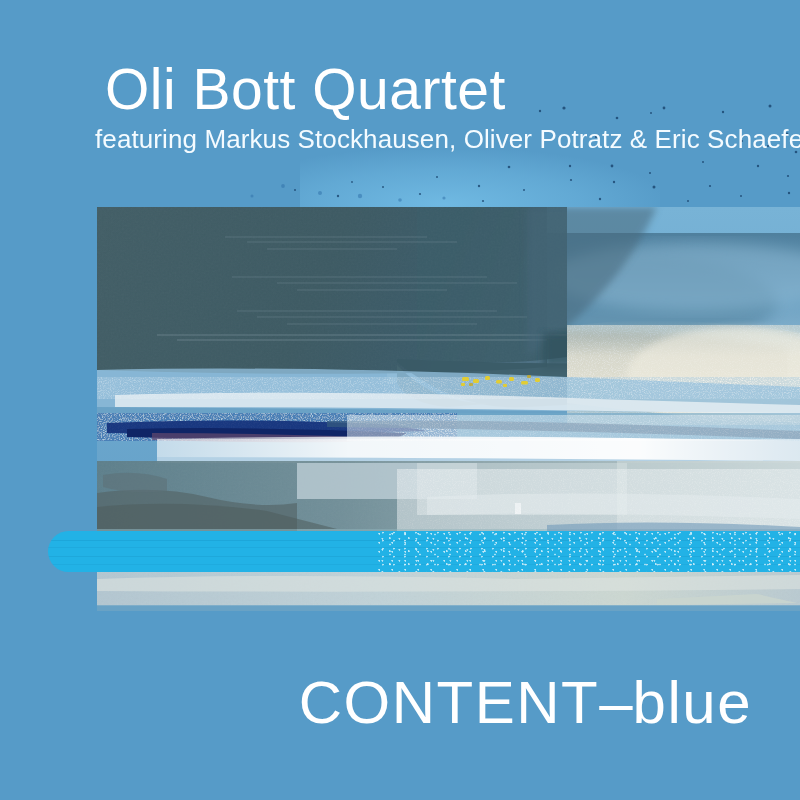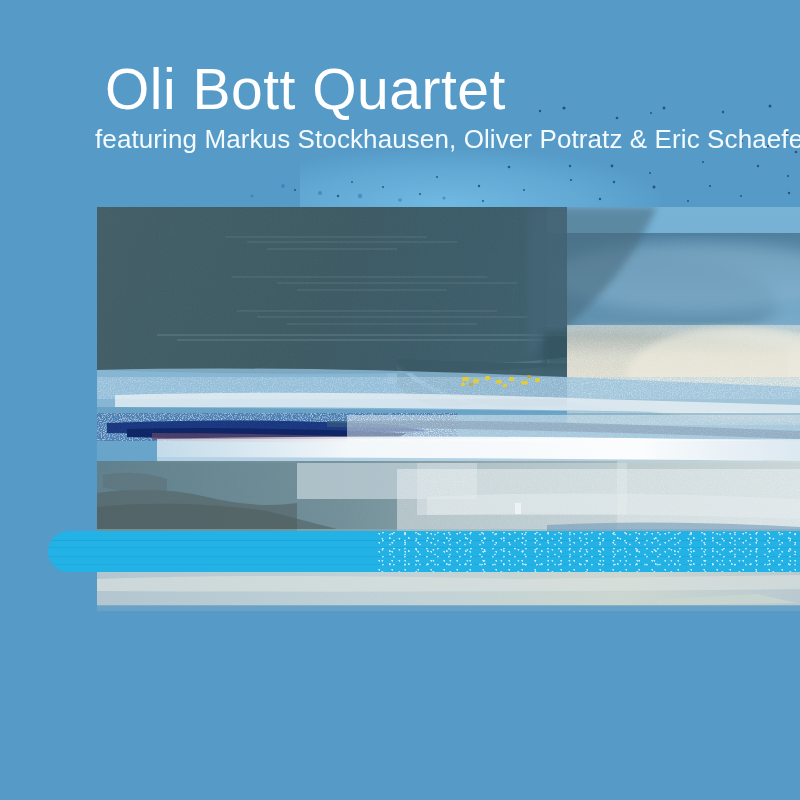--- a/index.html
+++ b/index.html
@@ -334,14 +334,17 @@
     <div class="streak" style="top:16px; opacity:.30;"></div>
     <div class="streak" style="top:25px; opacity:.40;"></div>
     <div class="streak" style="top:33px; opacity:.25;"></div>
     <div class="speck"></div>
   </div>
 
   <div class="title-main">Oli Bott Quartet</div>
 
   <div class="title-sub">featuring Markus Stockhausen, Oliver Potratz &amp; Eric Schaefer</div>
 
+  <div class="title-album">
+    <span>CONTENT</span><span class="dash">–</span><span>blue</span>
+  </div>
 
 </div>
 
 </body></html>

